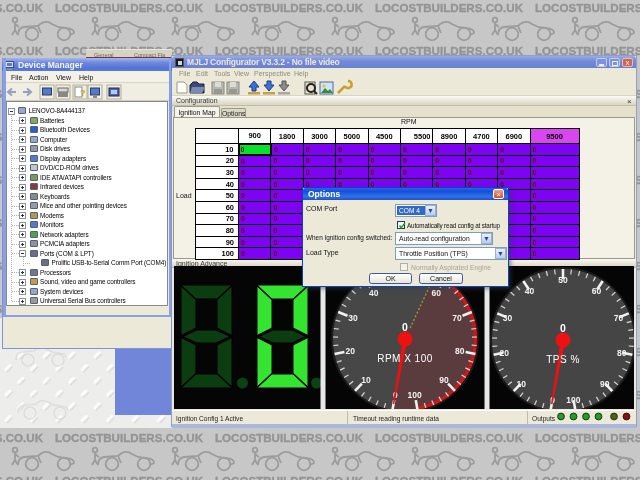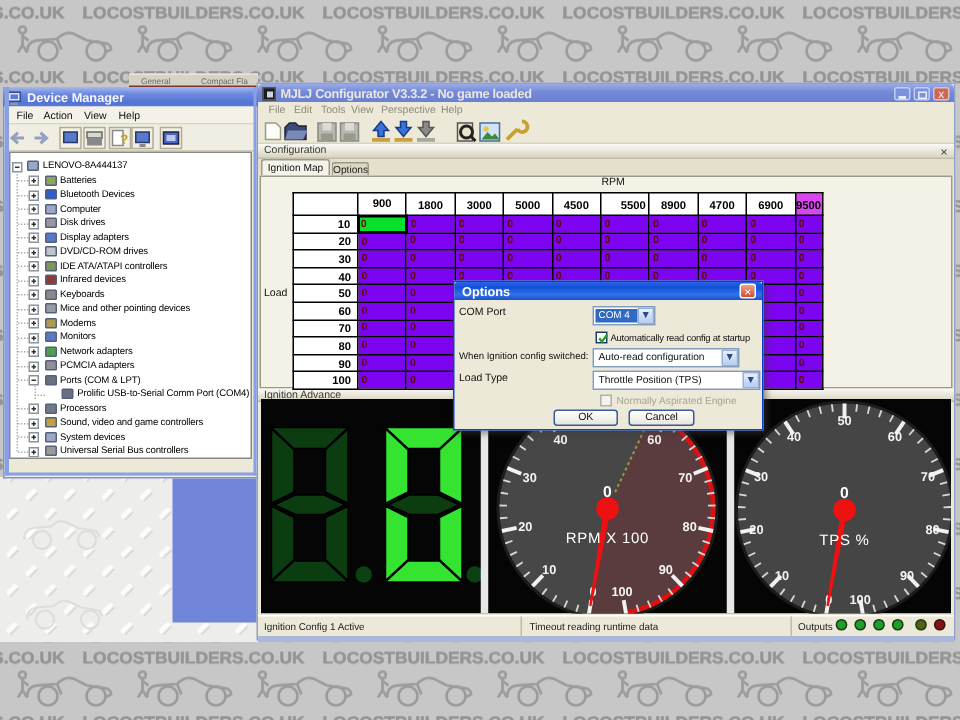--- a/index.html
+++ b/index.html
@@ -63,21 +63,21 @@
   <div class="abs" style="left:48px;top:1.5px;font-size:5.5px;color:#6a6a60;">Compact Fla</div>
 </div>
 <div class="abs" style="left:86px;top:56.5px;width:86px;height:2px;background:#7a3434;"></div>
 
 <div class="win" style="left:171px;top:55px;width:466px;height:372px;background:#ece9d8;border:1px solid #8fa0cc;">
 
   <div class="abs" style="left:0;top:0;width:464px;height:12px;background:linear-gradient(180deg,#9aabe6 0%,#7389d8 45%,#6a80d0 100%);border-radius:3px 3px 0 0;">
     <div class="abs" style="left:3px;top:1.5px;width:9px;height:9px;background:#1a1a1a;border:1px solid #555;">
         <div class="abs" style="left:2px;top:2px;width:4px;height:4px;background:#cfd4e8;"></div>
       </div>
-    <div class="abs" style="left:15px;top:1px;font-size:8.5px;font-weight:bold;color:#e9e7df;letter-spacing:-0.2px;">MJLJ Configurator V3.3.2 - No game loaded</div>
+    <div class="abs" style="left:15px;top:1px;font-size:8.5px;font-weight:bold;color:#e9e7df;letter-spacing:-0.2px;">MJLJ Configurator V3.3.2 - No file video</div>
     <div class="abs" style="left:424px;top:1.5px;width:11px;height:9px;background:#7c92dd;border:1px solid #c0cdf0;border-radius:2px;">
         <div class="abs" style="left:2px;top:5px;width:5px;height:2px;background:#e8eefc;"></div>
       </div>
     <div class="abs" style="left:437px;top:1.5px;width:11px;height:9px;background:#7c92dd;border:1px solid #c0cdf0;border-radius:2px;">
         <div class="abs" style="left:2px;top:2px;width:6px;height:5px;border:1px solid #e8eefc;"></div>
       </div>
     <div class="abs" style="left:450px;top:1.5px;width:11px;height:9px;background:#c96858;border:1px solid #e8beb4;border-radius:2px;color:#f8eeee;font-size:8px;line-height:8px;text-align:center;">x</div>
   </div>
 
   <div class="abs" style="left:0;top:12px;width:464px;height:11px;background:#ece9d8;font-size:7px;color:#908a78;">
@@ -176,21 +176,21 @@
           <td style="width:43px;border:1px solid #000;background:#fff;"></td>
           <td style="width:32.4px;border:1px solid #000;background:#fff;font-size:7.5px;font-weight:bold;text-align:center;color:#000;">900</td>
           <td style="width:32.4px;border:1px solid #000;background:#fff;font-size:7.5px;font-weight:bold;text-align:center;color:#000;">1800</td>
           <td style="width:32.4px;border:1px solid #000;background:#fff;font-size:7.5px;font-weight:bold;text-align:center;color:#000;">3000</td>
           <td style="width:32.4px;border:1px solid #000;background:#fff;font-size:7.5px;font-weight:bold;text-align:center;color:#000;">5000</td>
           <td style="width:32.4px;border:1px solid #000;background:#fff;font-size:7.5px;font-weight:bold;text-align:center;color:#000;">4500</td>
           <td style="width:32.4px;border:1px solid #000;background:#fff;font-size:7.5px;font-weight:bold;text-align:center;color:#000;padding-left:11px;">5500</td>
           <td style="width:32.4px;border:1px solid #000;background:#fff;font-size:7.5px;font-weight:bold;text-align:center;color:#000;">8900</td>
           <td style="width:32.4px;border:1px solid #000;background:#fff;font-size:7.5px;font-weight:bold;text-align:center;color:#000;">4700</td>
           <td style="width:32.4px;border:1px solid #000;background:#fff;font-size:7.5px;font-weight:bold;text-align:center;color:#000;">6900</td>
-          <td style="width:18px;border:1px solid #000;background:#d946ef;font-size:7.5px;font-weight:bold;text-align:center;color:#000;margin-top:36px;">9500</td>
+          <td style="width:49px;border:1px solid #000;background:#d946ef;font-size:7.5px;font-weight:bold;text-align:center;color:#000;margin-top:36px;">9500</td>
         </tr>
         <tr style="height:11.6px;">
           <td style="border:1px solid #000;background:#fff;font-size:7.5px;font-weight:bold;text-align:right;padding-right:4px;color:#000;">10</td>
           <td style="border:2px solid #000;background:#09e02c;font-size:7px;font-weight:bold;color:#630404;padding-left:1px;">0</td>
           <td style="border:1px solid #000;background:#7d04f0;font-size:7px;font-weight:bold;color:#630404;padding-left:2px;">0</td>
           <td style="border:1px solid #000;background:#7d04f0;font-size:7px;font-weight:bold;color:#630404;padding-left:2px;">0</td>
           <td style="border:1px solid #000;background:#7d04f0;font-size:7px;font-weight:bold;color:#630404;padding-left:2px;">0</td>
           <td style="border:1px solid #000;background:#7d04f0;font-size:7px;font-weight:bold;color:#630404;padding-left:2px;">0</td>
           <td style="border:1px solid #000;background:#7d04f0;font-size:7px;font-weight:bold;color:#630404;padding-left:2px;">0</td>
           <td style="border:1px solid #000;background:#7d04f0;font-size:7px;font-weight:bold;color:#630404;padding-left:2px;">0</td>
@@ -481,21 +481,21 @@
   <g stroke="#1a3a1a" stroke-width="1">
   <circle cx="9" cy="6.5" r="3.4" fill="#1f9e2a"></circle>
       <circle cx="21.5" cy="6.5" r="3.4" fill="#1f9e2a"></circle>
   <circle cx="34" cy="6.5" r="3.4" fill="#1f9e2a"></circle>
       <circle cx="46.5" cy="6.5" r="3.4" fill="#1f9e2a"></circle>
   <circle cx="62" cy="6.5" r="3.4" fill="#566014"></circle>
       <circle cx="74.5" cy="6.5" r="3.4" fill="#801414" stroke="#401010"></circle>
   </g>
 </svg>
 
-<div class="win" style="left:2px;top:58px;width:170px;height:261px;background:#ece9d8;border:1px solid #7c96dc;border-top:none;">
+<div class="win" style="left:2px;top:58px;width:170px;height:291px;background:#ece9d8;border:1px solid #7c96dc;border-top:none;">
   <div class="abs" style="left:-1px;top:0;width:170px;height:13px;background:linear-gradient(180deg,#a6b8ee 0%,#6e89e0 35%,#5274d4 80%,#5c7ad8 100%);border-radius:3px 3px 0 0;">
     <svg class="abs" style="left:3px;top:1.5px;" width="10" height="10">
         <rect x="0.5" y="1.5" width="8" height="6" fill="#dce4f4" stroke="#3a4a88" stroke-width="1"></rect>
         <rect x="2" y="3" width="5" height="3" fill="#5a7ad8"></rect>
         <rect x="2" y="8.5" width="5" height="1.5" fill="#8a94a8"></rect>
       </svg>
     <div class="abs" style="left:16px;top:1.5px;font-size:8.5px;font-weight:bold;color:#f4f6fc;">Device Manager</div>
   </div>
 
   <div class="abs" style="left:0;top:13px;width:168px;height:12px;background:#f4f2e8;border-bottom:1px solid #d8d4c0;font-size:7px;color:#111;">

